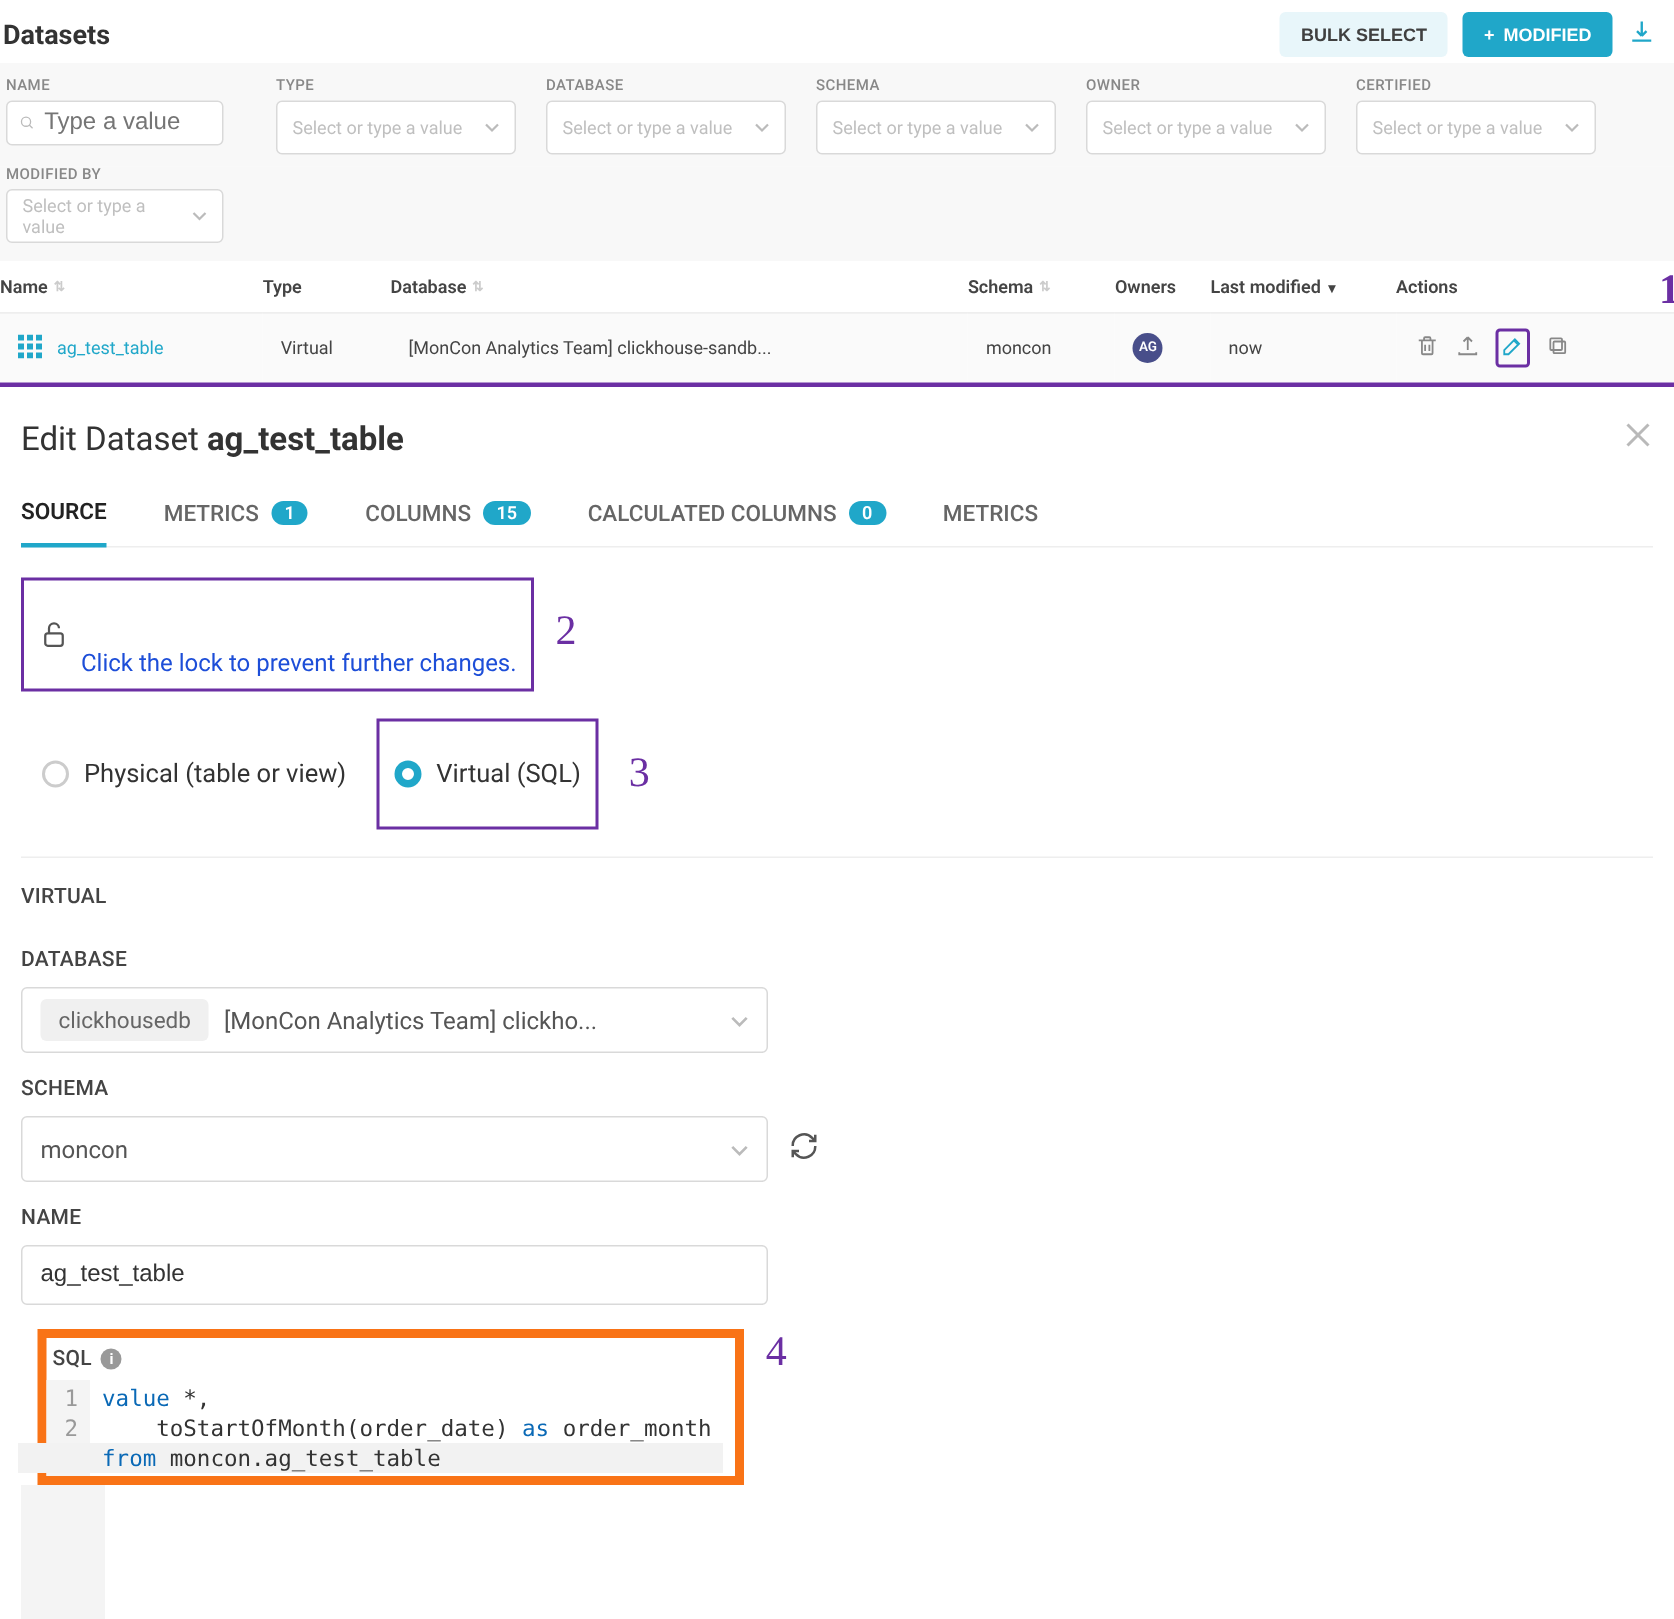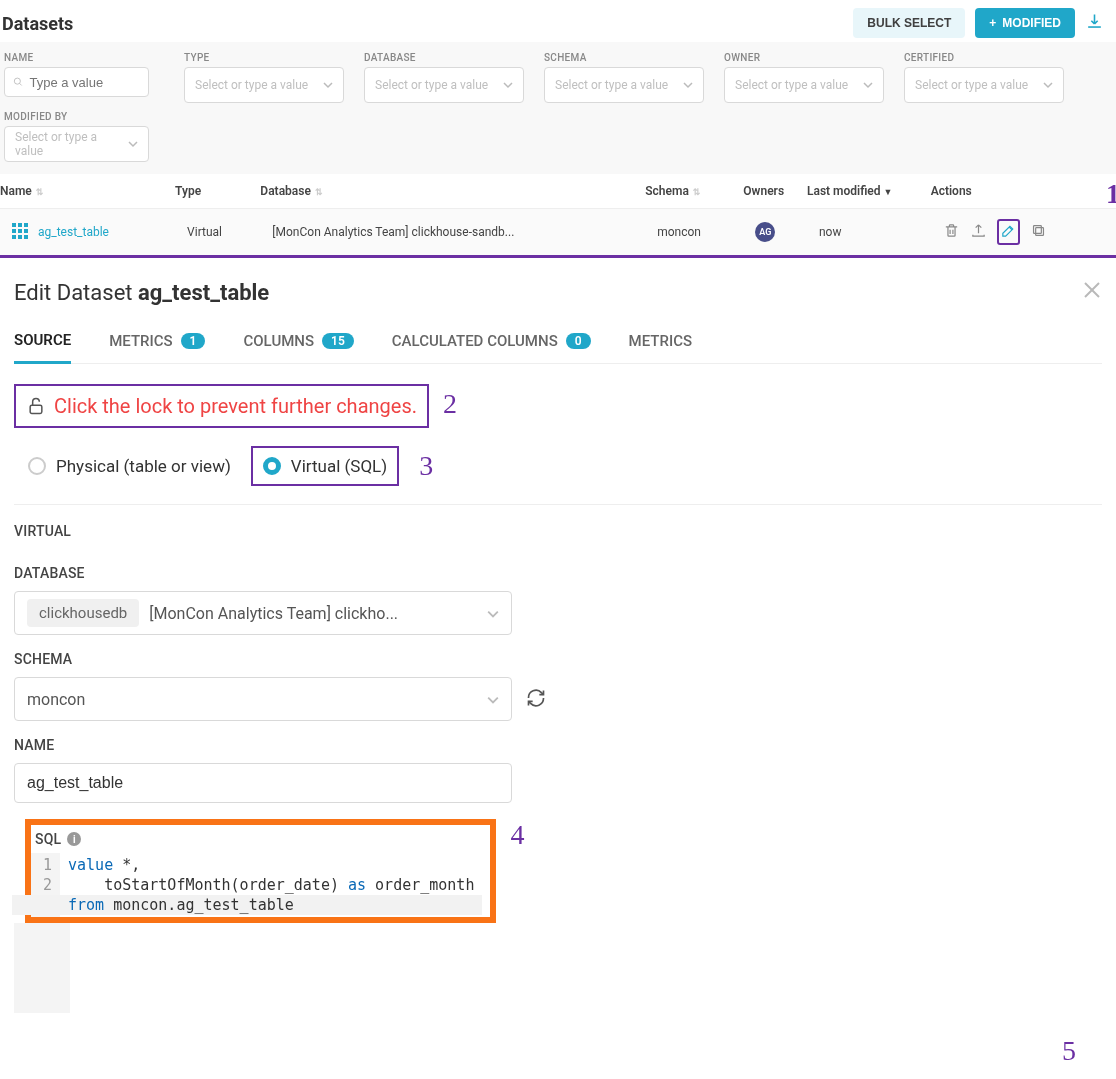--- a/index.html
+++ b/index.html
@@ -9,21 +9,21 @@
     .btn { border: 0; padding: 8px 14px; border-radius: 4px; font-size: 12px; font-weight: 600; cursor: pointer; display: inline-flex; align-items: center; gap: 6px; }
     .btn-light { background: #e8f6fa; color: #404040; }
     .btn-primary { background: #20a7c9; color: #fff; }
     .hdr-actions { display: flex; gap: 10px; align-items: center; }
     .dl-icon svg { width: 19px; height: 19px; }
     .filters { background: #f8f8f8; padding: 10px 4px 8px 4px; display: flex; flex-wrap: wrap; gap: 20px; }
     .fgroup { display: flex; flex-direction: column; gap: 4px; min-width: 160px; }
     .flabel { font-size: 10px; letter-spacing: 0.3px; color: #888; font-weight: 500; }
     .fsel { height: 36px; border: 1px solid #d9d9d9; background: #fff; border-radius: 4px; display: flex; align-items: center; padding: 0 10px; color: #bfbfbf; font-size: 12px; justify-content: space-between; width: 160px; }
     .finput-wr { height: 30px; border: 1px solid #d9d9d9; background: #fff; border-radius: 4px; display: flex; align-items: center; padding: 0 8px; color: #bfbfbf; font-size: 12px; width: 145px; }
-    .finput-wr input { border: 0; outline: 0; width: 100%; background: transparent; font-size: 13px; color: #6d28d9; }
+    .finput-wr input { border: 0; outline: 0; width: 100%; background: transparent; font-size: 16px; color: #6d28d9; }
     .finput-wr svg { margin-right: 6px; }
     .chev { color: #bbb; margin-left: 8px; }
     .chev svg { transform: translateY(1px); }
     .fsel-sm { width: 145px; }
     .filters-row2 { background: #f8f8f8; padding: 0 4px 12px 4px; display:flex; gap:20px; }
     .table { width: 100%; border-collapse: collapse; }
     .table thead th { text-align: left; font-size: 12px; font-weight: 600; color: #444; padding: 10px 0; border-bottom: 1px solid #eee; }
     .table th .sort { color: #ccc; margin-left: 4px; font-size: 9px; vertical-align: middle; }
     .table td { font-size: 12px; color: #444; padding: 10px 12px; }
     .table tbody tr { background: #fafafa; }
@@ -39,27 +39,27 @@
     .modal-header { display: flex; align-items: center; padding: 6px 0 14px 0; }
     .modal-title { font-size: 22px; font-weight: 400; color: #333; flex: 1; }
     .modal-title b { font-weight: 700; }
     .close-x { color: #b9b9b9; cursor: pointer; font-size: 22px; }
     .tabs { display: flex; gap: 38px; border-bottom: 1px solid #eee; padding: 0 0 0 0; }
     .tab { padding: 12px 0; font-size: 15px; font-weight: 500; color: #666; display: flex; align-items: center; gap: 8px; cursor: pointer; }
     .tab.active { color: #222; border-bottom: 3px solid #20a7c9; font-weight: 600; margin-bottom:-1px; }
     .pill { background: #20a7c9; color: #fff; border-radius: 10px; font-size: 12px; padding: 1px 9px; font-weight: 600; }
     .section { padding: 16px 0; }
     .lock-row { border: 2px solid #6b2fa3; display: inline-flex; align-items: center; gap: 8px; padding: 8px 10px; margin-top: 4px; }
-    .lock-row span { font-size: 20px; color: #ef4444; }
+    .lock-row span { font-size: 16px; color: #1d4ed8; margin-top: 37px; }
     .annot { font-family: "Times New Roman", serif; font-size: 28px; color: #6b2fa3; }
     .radios { display: flex; gap: 20px; margin-top: 18px; align-items: center; font-size: 17px; color: #333; padding-left: 14px; }
     .radio-opt { display: flex; align-items: center; gap: 10px; }
     .radio-circle { width: 18px; height: 18px; border-radius: 50%; border: 2px solid #ccc; background: #fff; }
     .radio-checked { border: 5px solid #20a7c9; }
-    .radio-box { border: 2px solid #6b2fa3; padding: 8px 10px; display: flex; align-items: center; gap: 10px; }
+    .radio-box { border: 2px solid #6b2fa3; padding: 25px 10px; display: flex; align-items: center; gap: 10px; }
     .hr { border: 0; border-top: 1px solid #eee; margin: 18px 0; }
     .form-block { padding: 0 0 16px 0; }
     .form-label { font-size: 14px; font-weight: 500; color: #444; margin: 0 0 10px 0; letter-spacing: 0.2px; }
     .form-label.sm { font-size: 14px; font-weight:500; }
     .form-sel { border: 1px solid #d9d9d9; border-radius: 4px; height: 44px; display: flex; align-items: center; padding: 0 12px; max-width: 498px; justify-content: space-between; font-size: 16px; color: #555; }
     .chip { background: #f0f0f0; border-radius: 4px; color: #666; padding: 5px 12px; margin-right: 10px; font-size: 15px; }
     .schema-row { display: flex; align-items: center; gap: 14px; }
     .form-input { border: 1px solid #d9d9d9; border-radius: 4px; height: 40px; padding: 0 12px; max-width: 498px; width: 498px; font-size: 16px; color: #333; outline: none; }
     .sql-label-wrap { display: inline-flex; align-items: center; gap: 6px; }
     .info-i { width: 14px; height: 14px; background: #999; color: #fff; border-radius: 50%; display: inline-flex; align-items: center; justify-content: center; font-size: 10px; font-weight: 700; }

